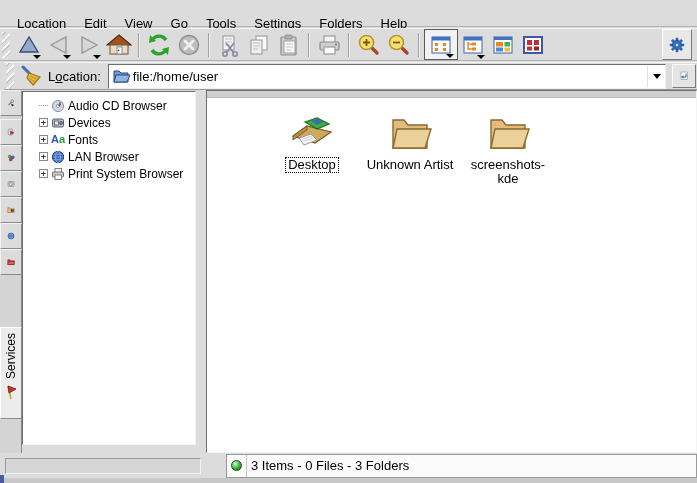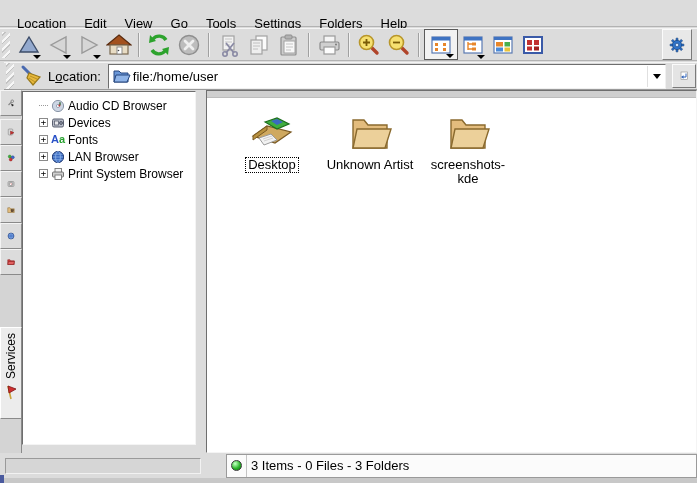--- a/index.html
+++ b/index.html
@@ -57,21 +57,21 @@
   .stub{width:9px;margin-left:3px;margin-right:2px;border-top:1px dotted #9a9a9a;}
   .tree-ico{width:16px;height:14px;display:flex;align-items:center;justify-content:center;margin-right:2px;}
   .fonts-glyph{font-weight:bold;font-size:11px;line-height:11px;}
   .fonts-glyph .fA{color:#2a52c8;}
   .fonts-glyph .fa{color:#27a12f;}
 
   .splitter{width:10px;background:#dcdcdc;}
   .view{flex:1;background:#fff;border:1px solid;border-color:#6e6e6e #f4f4f4 #f4f4f4 #6e6e6e;
     box-sizing:border-box;margin:0 0 0 0;display:flex;flex-direction:column;}
   .view-topbar{height:6px;background:#cfcfcf;border-bottom:1px solid #bcbcbc;}
-  .icons-area{display:flex;align-items:flex-start;padding:8px 16px;}
+  .icons-area{display:flex;align-items:flex-start;padding:8px 16px;margin-left:40px;}
   .fitem{width:98px;display:flex;flex-direction:column;align-items:center;}
   .ficon{width:52px;height:46px;display:flex;align-items:flex-end;justify-content:center;}
   .flabel{margin-top:6px;font-size:13px;line-height:14px;text-align:center;max-width:90px;padding:0 2px;overflow-wrap:break-word;}
   .flabel.focused{outline:1px dotted #000;}
 
   
   .status-row{position:absolute;left:0;top:453px;width:697px;height:25px;background:#dcdcdc;display:flex;align-items:center;box-sizing:border-box;gap:21px;}
   .status-left{margin-left:5px;width:196px;height:16px;background:#d6d6d6;
     border:1px solid;border-color:#9a9a9a #f2f2f2 #f2f2f2 #9a9a9a;box-sizing:border-box;}
   .status-main{flex:1;height:24px;margin-left:4px;background:#fbfbfb;border:1px solid #9a9a9a;

